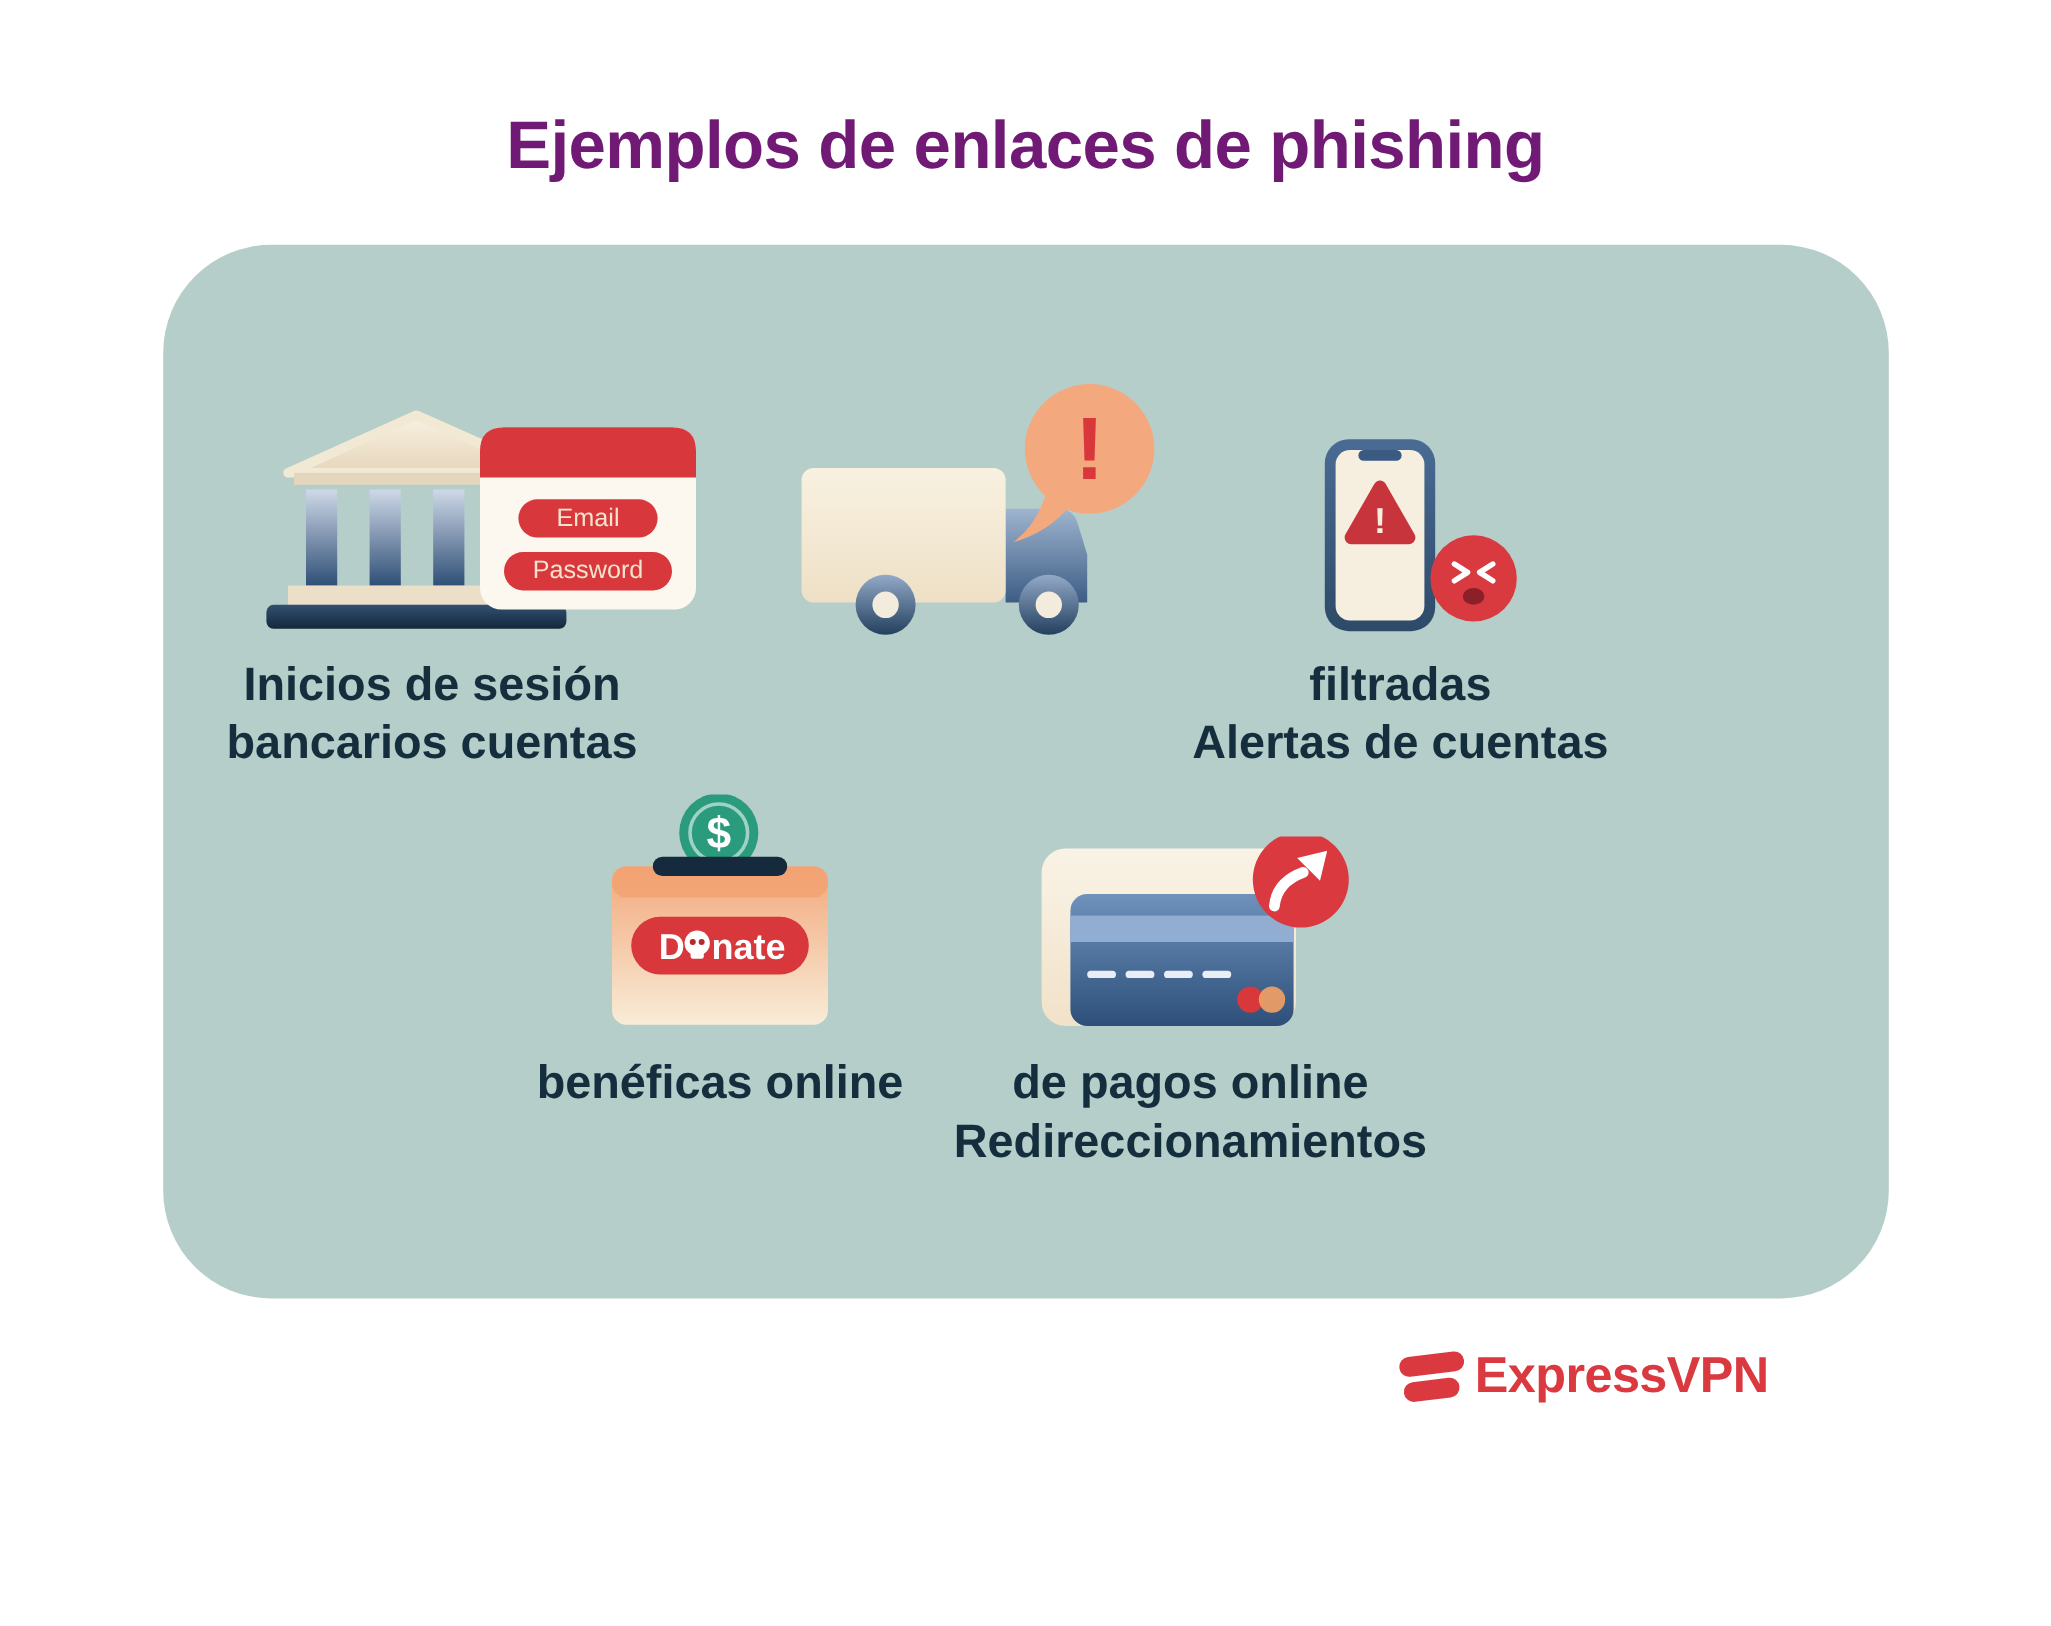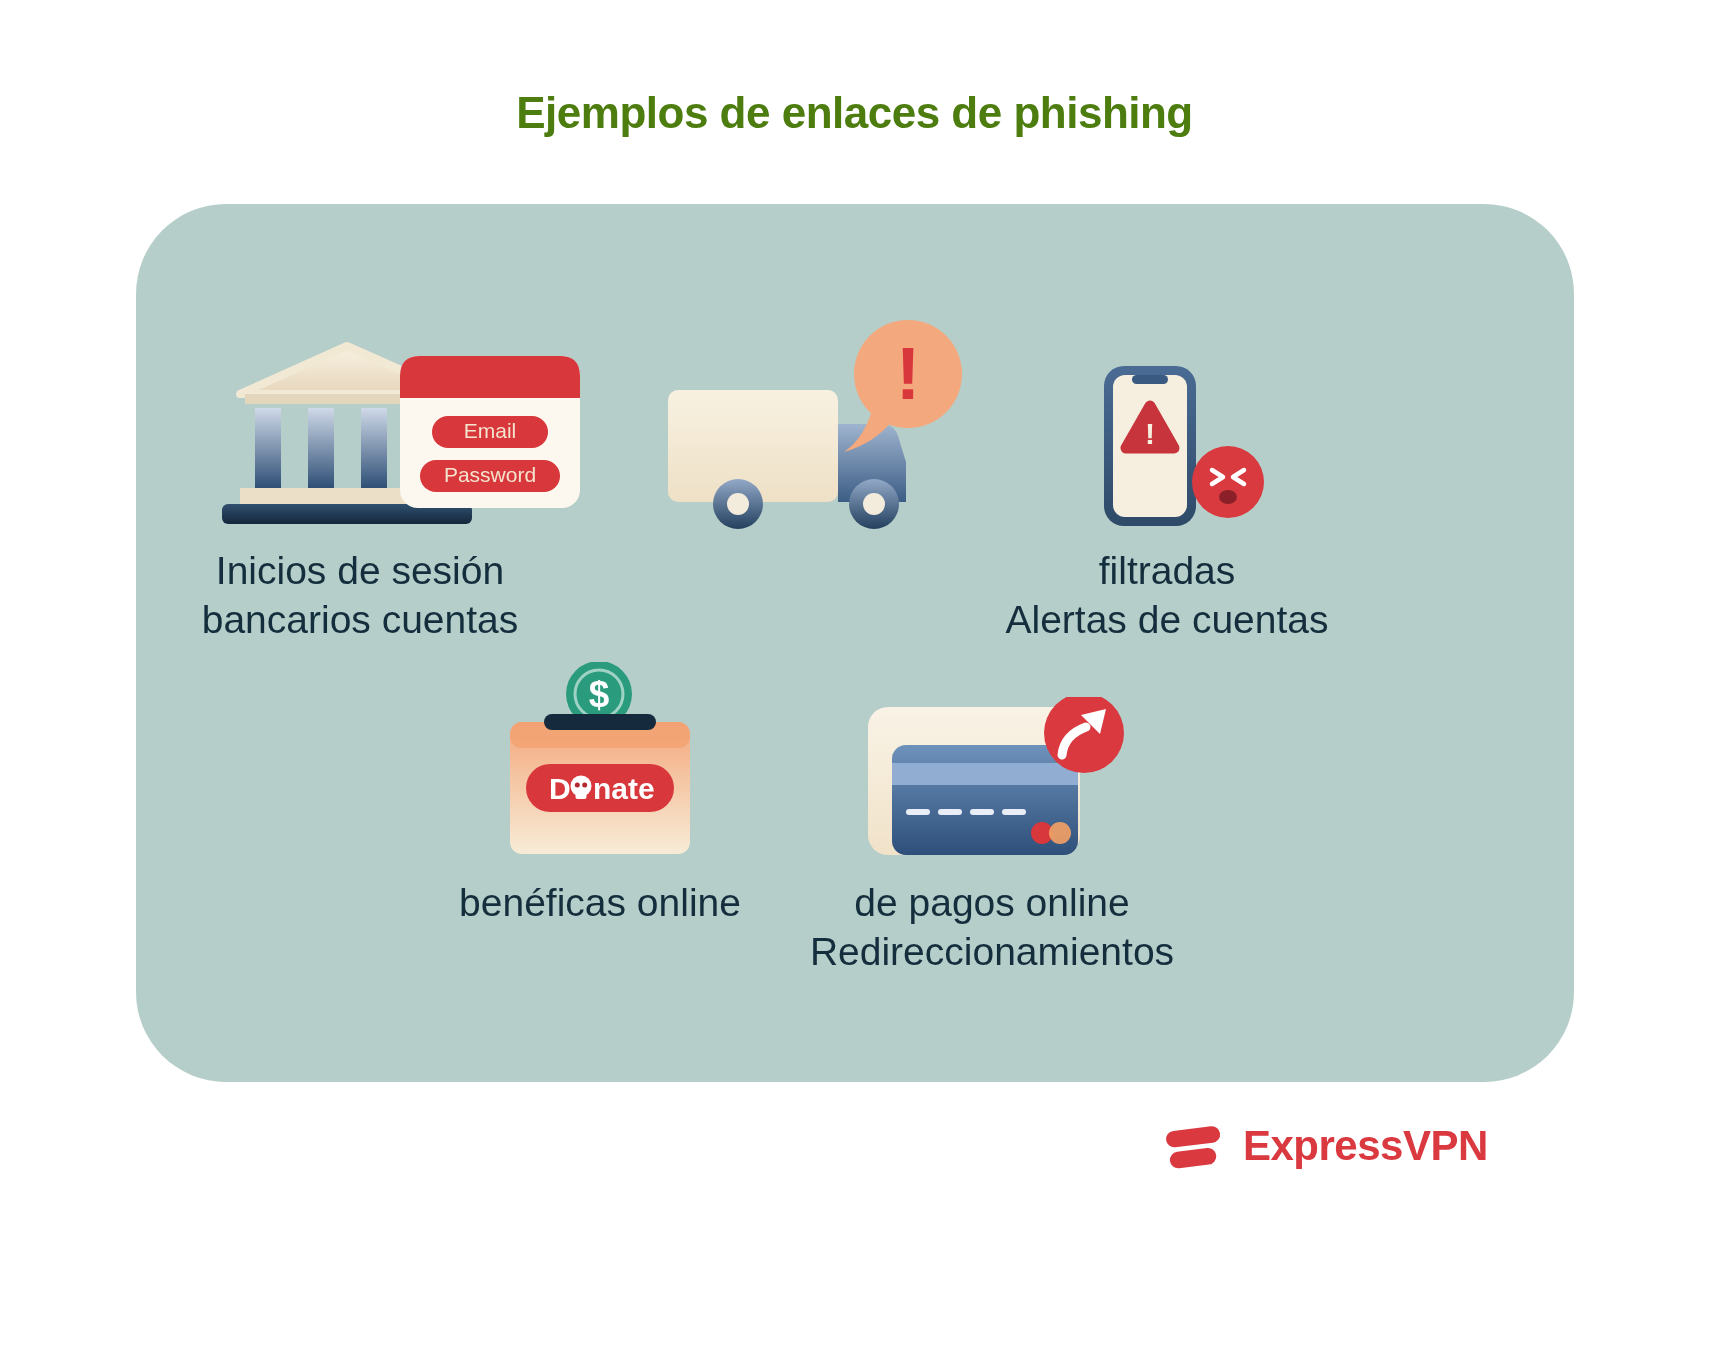--- a/index.html
+++ b/index.html
@@ -3,46 +3,46 @@
 <meta charset="utf-8">
 <style>
   * { margin:0; padding:0; box-sizing:border-box; }
   html,body { background:#ffffff; }
   .page {
     position:relative; width:1709px; height:1355px; overflow:hidden;
     background:#ffffff; font-family:"Liberation Sans", sans-serif;
   }
   .title {
     position:absolute; top:88px; left:0; width:100%;
-    text-align:center; font-size:44px; font-weight:600;
-    color:#4d7c0f; letter-spacing:-0.5px;
+    text-align:center; font-size:56px; font-weight:600;
+    color:#701a75; letter-spacing:-0.5px;
   }
   .panel {
     position:absolute; left:136px; top:204px; width:1438px; height:878px;
     background:#b6cec9; border-radius:90px;
   }
   .icon-svg { position:absolute; display:block; }
   .caption {
     position:absolute; text-align:center; font-size:39px; line-height:1.26;
-    color:#152e3d; font-weight:400;
+    color:#152e3d; font-weight:700;
   }
   .caption span { display:block; }
   .cap-1 { left:120px;  top:546px; width:480px; }
   .cap-2 { left:545px;  top:546px; width:480px; }
   .cap-3 { left:927px;  top:546px; width:480px; }
   .cap-4 { left:360px;  top:878px; width:480px; }
   .cap-5 { left:752px;  top:878px; width:480px; }
   .svg-bank   { left:200px;  top:336px; }
   .svg-truck  { left:650px;  top:312px; }
   .svg-phone  { left:1100px; top:362px; }
   .svg-donate { left:492px;  top:662px; }
   .svg-card   { left:862px;  top:697px; }
   .logo {
     position:absolute; left:1160px; top:1120px;
-    display:flex; align-items:center; gap:15px;
+    display:flex; align-items:center; gap:1px;
   }
   .logo-text {
     font-size:42px; font-weight:700; color:#da3940; letter-spacing:-0.5px;
   }
   svg text { font-family:"Liberation Sans", sans-serif; }
 </style>
 </head>
 <body>
 
 <div class="page">

